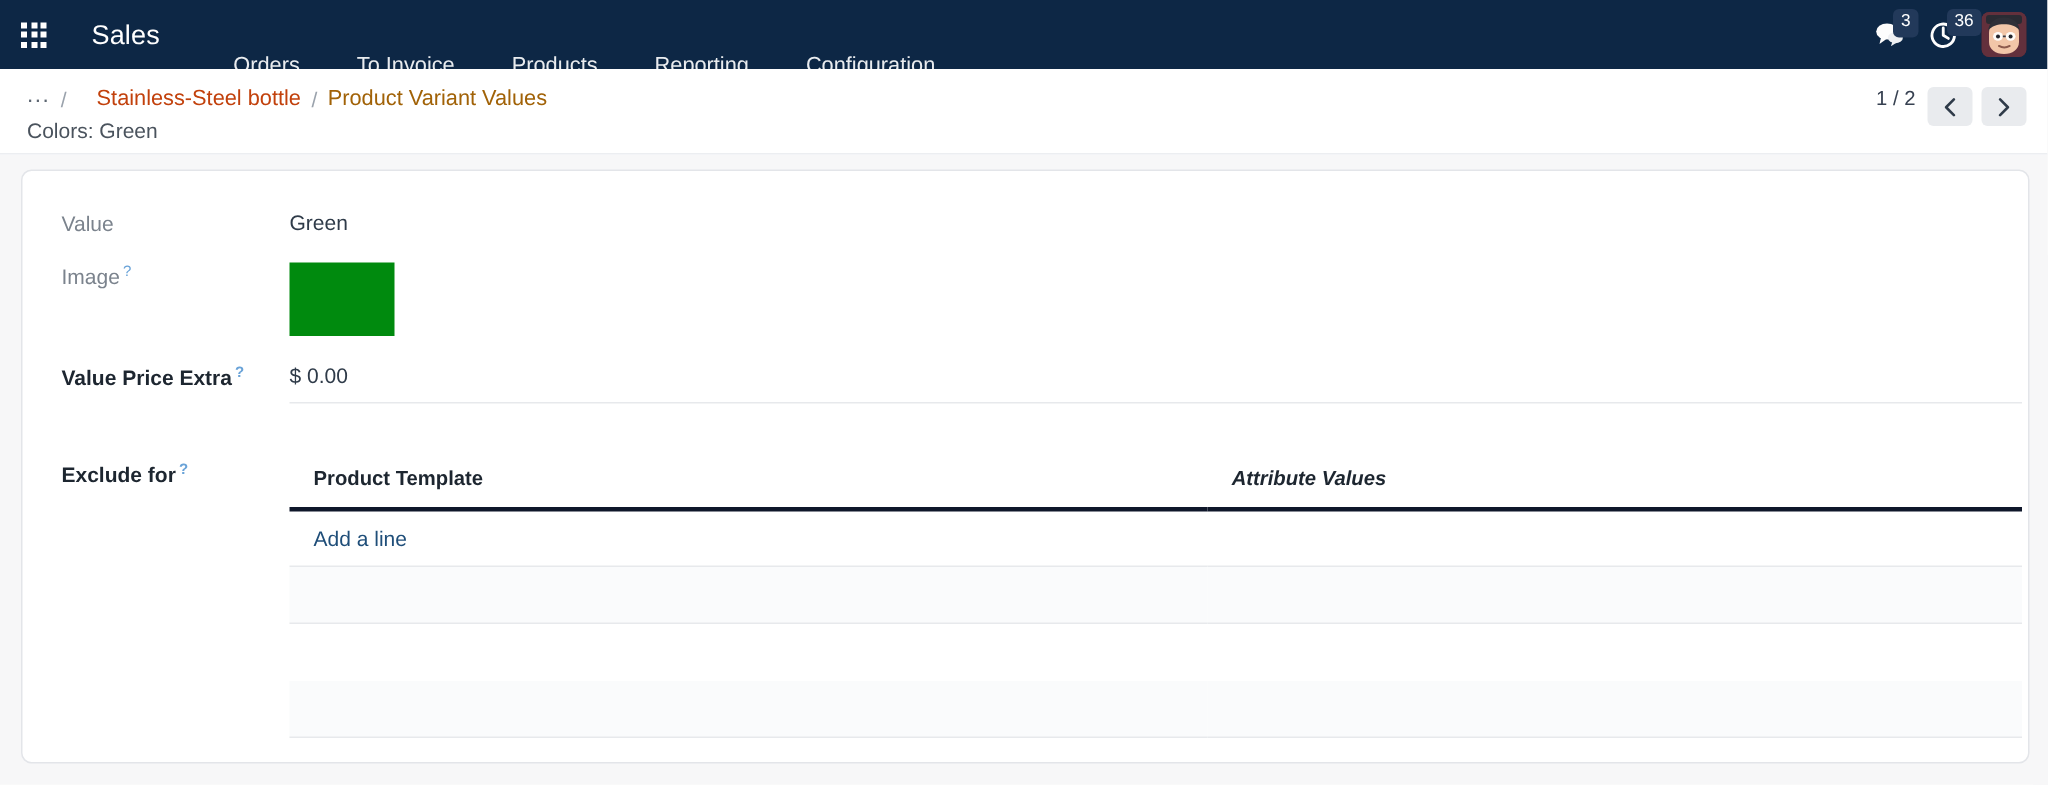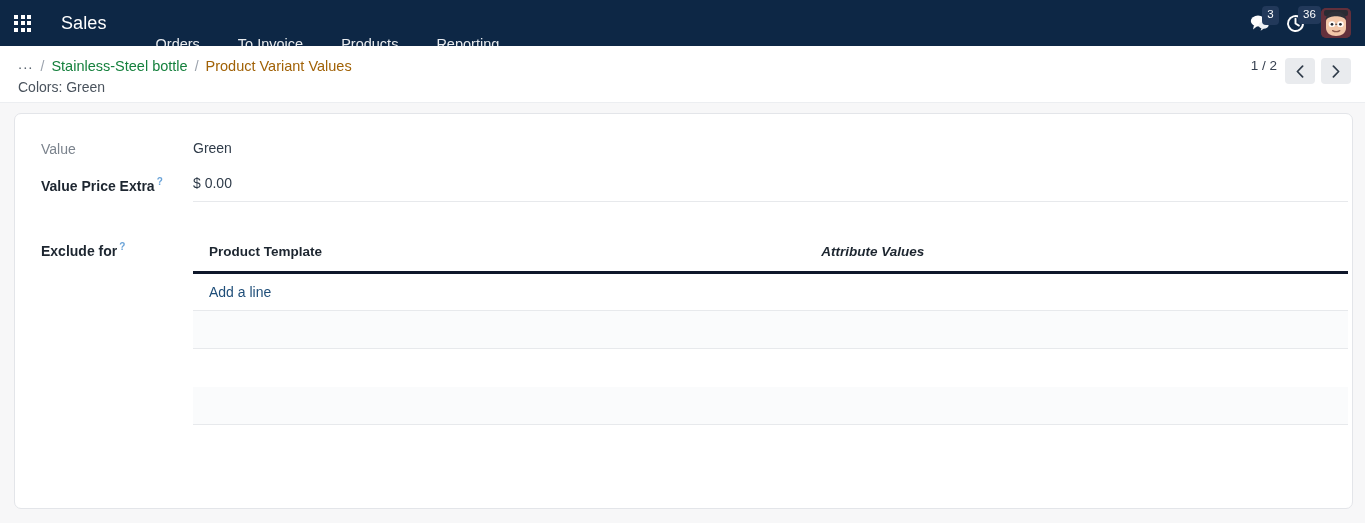--- a/index.html
+++ b/index.html
@@ -82,21 +82,21 @@
     position: relative;
     height: 57px;
     border-bottom: 1px solid #eceef1;
   }
   .bc-line { display: flex; align-items: center; gap: 7px; font-size: 14.5px; }
   .bc-dots {
     color: #5c6671; letter-spacing: 1px; font-size: 15px;
     cursor: pointer; line-height: 1; padding-bottom: 4px;
   }
   .bc-sep { color: #9aa2ac; font-size: 14px; }
-  .bc-link { color: #15803d; cursor: pointer; }
+  .bc-link { color: #c2410c; cursor: pointer; margin-left: 13px; }
   .bc-active { color: #a16207; }
   .bc-sub {
     font-size: 14px;
     color: #4a535d;
     margin-top: 4px;
   }
   .pager {
     position: absolute;
     top: 12px; right: 14px;
     display: flex; align-items: flex-start; gap: 6px;
@@ -194,20 +194,21 @@
       <i></i>
       <i></i>
       <i></i>
   </div>
   <div class="brand">Sales</div>
 
   <div class="menu-item">Orders</div>
   <div class="menu-item">To Invoice</div>
   <div class="menu-item">Products</div>
   <div class="menu-item">Reporting</div>
+  <div class="menu-item">Configuration</div>
 
   <div class="nav-right">
     <div class="nav-icon-wrap">
       <svg width="22" height="20" viewBox="0 0 22 20">
         <ellipse cx="9" cy="8" rx="7.2" ry="5.4" fill="#fdfdfd"></ellipse>
         <path d="M5 12 L4 16.4 L8.4 13.1 Z" fill="#fdfdfd"></path>
         <ellipse cx="14.6" cy="12.1" rx="5" ry="3.7" fill="#eef0f3"></ellipse>
         <path d="M12.6 14.7 L11.6 17.8 L15 15.6 Z" fill="#eef0f3"></path>
       </svg>
       <span class="badge">3</span>
@@ -264,20 +265,26 @@
 </div>
 
 <div class="sheet-wrap">
   <div class="sheet">
 
     <div class="row" style="margin-bottom:18px;">
       <div class="lbl muted">Value</div>
       <div class="val">Green</div>
     </div>
 
+    <div class="row" style="margin-bottom:18px;">
+      <div class="lbl muted">
+        <span>Image</span><span class="help">?</span>
+      </div>
+      <div class="swatch" style="background: rgb(0, 138, 14);"></div>
+    </div>
 
     <div class="row" style="margin-bottom:38px;">
       <div class="lbl strong">
         <span>Value Price Extra</span><span class="help">?</span>
       </div>
       <div class="price-field val">$ 0.00</div>
     </div>
 
     <div class="row">
       <div class="lbl strong">

